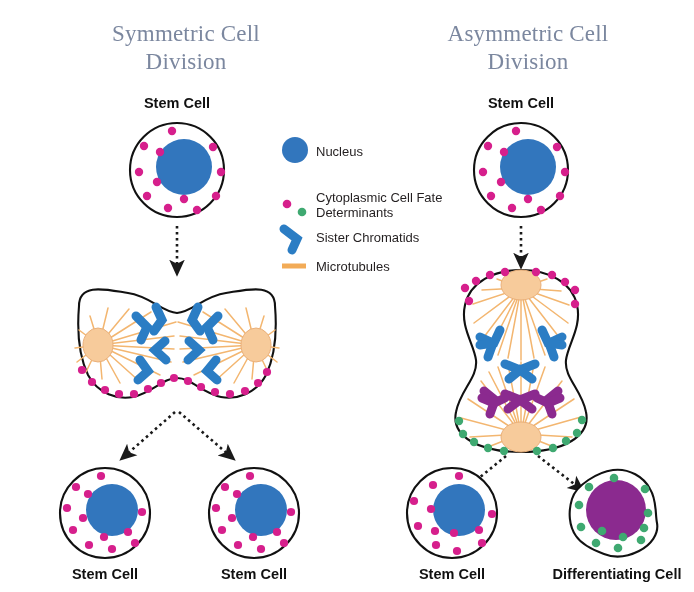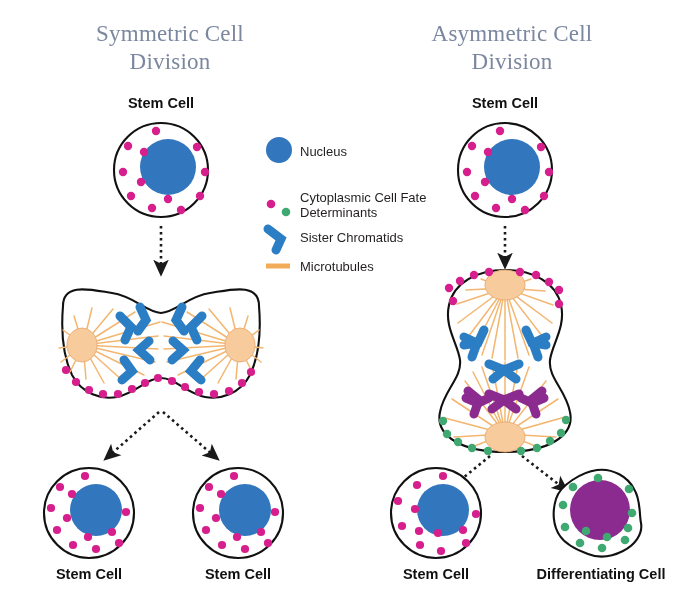--- a/index.html
+++ b/index.html
@@ -2,21 +2,21 @@
 <html><head>
 <meta charset="utf-8">
 <title>Cell Division Diagram</title>
 <style>
   html,body{margin:0;padding:0;background:#ffffff;}
   body{
     width:694px;height:592px;position:relative;overflow:hidden;
     font-family:"Liberation Sans","DejaVu Sans",sans-serif;
     -webkit-font-smoothing:antialiased;
   }
-  .stage{position:absolute;left:0;top:0;width:594px;height:592px;}
+  .stage{position:absolute;left:16px;top:0;width:594px;height:592px;}
   svg.diagram{display:block;width:694px;height:592px;}
 
   .col-title{
     font-family:"Liberation Serif","DejaVu Serif",serif;
     font-size:23px;
     fill:#7b879f;
     text-anchor:middle;
     letter-spacing:0.2px;
   }
   .cell-label{

